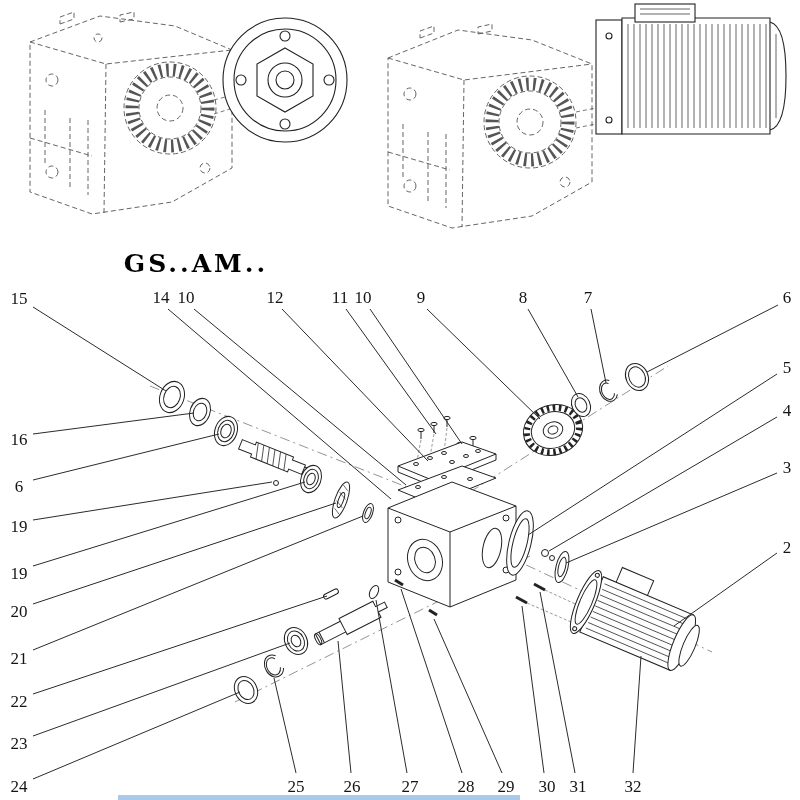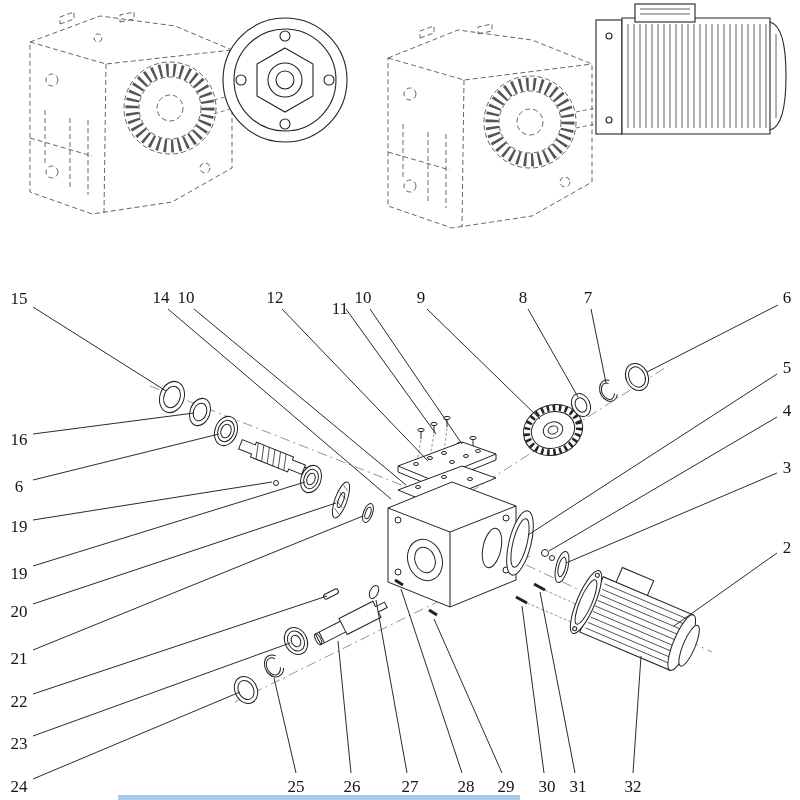--- a/index.html
+++ b/index.html
@@ -310,21 +310,21 @@
         <line x1="575" y1="773" x2="540" y2="592"></line>
         <line x1="633" y1="773" x2="641" y2="656"></line>
       </g>
 </svg>
 
 <div id="callouts">
       <div class="callout" style="left: 19px; top: 298px;">15</div>
       <div class="callout" style="left: 161px; top: 297px;">14</div>
       <div class="callout" style="left: 186px; top: 297px;">10</div>
       <div class="callout" style="left: 275px; top: 297px;">12</div>
-      <div class="callout" style="left: 340px; top: 308px;">11</div>
+      <div class="callout" style="left: 340px; top: 297px;">11</div>
       <div class="callout" style="left: 363px; top: 297px;">10</div>
       <div class="callout" style="left: 421px; top: 297px;">9</div>
       <div class="callout" style="left: 523px; top: 297px;">8</div>
       <div class="callout" style="left: 588px; top: 297px;">7</div>
       <div class="callout" style="left: 787px; top: 297px;">6</div>
       <div class="callout" style="left: 787px; top: 367px;">5</div>
       <div class="callout" style="left: 787px; top: 410px;">4</div>
       <div class="callout" style="left: 787px; top: 467px;">3</div>
       <div class="callout" style="left: 787px; top: 547px;">2</div>
       <div class="callout" style="left: 19px; top: 439px;">16</div>
@@ -339,16 +339,17 @@
       <div class="callout" style="left: 296px; top: 786px;">25</div>
       <div class="callout" style="left: 352px; top: 786px;">26</div>
       <div class="callout" style="left: 410px; top: 786px;">27</div>
       <div class="callout" style="left: 466px; top: 786px;">28</div>
       <div class="callout" style="left: 506px; top: 786px;">29</div>
       <div class="callout" style="left: 547px; top: 786px;">30</div>
       <div class="callout" style="left: 578px; top: 786px;">31</div>
       <div class="callout" style="left: 633px; top: 786px;">32</div>
     </div>
 
+<div class="variant-label" id="label-gsam">GS..AM..</div>
 
 <div class="bottom-strip" style="background: rgb(169, 203, 233);"></div>
 
 </div>
 
 </body></html>

